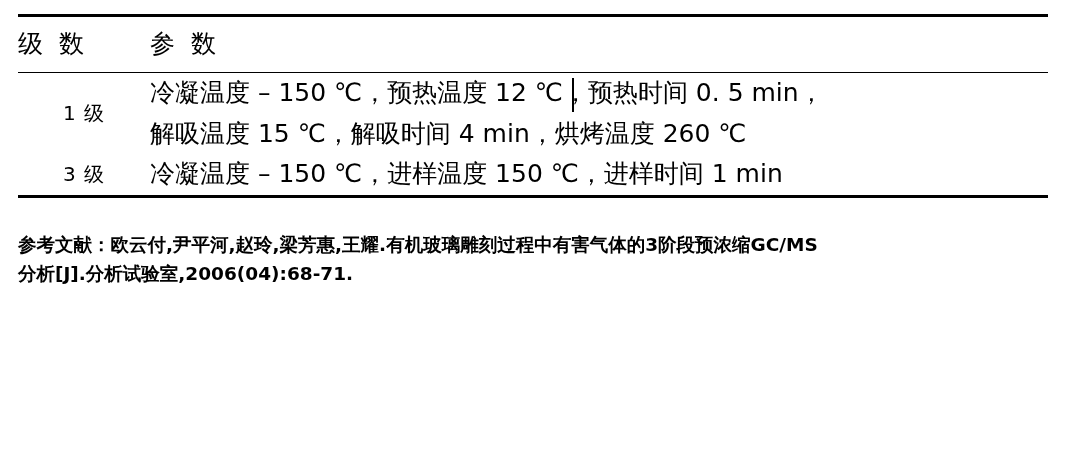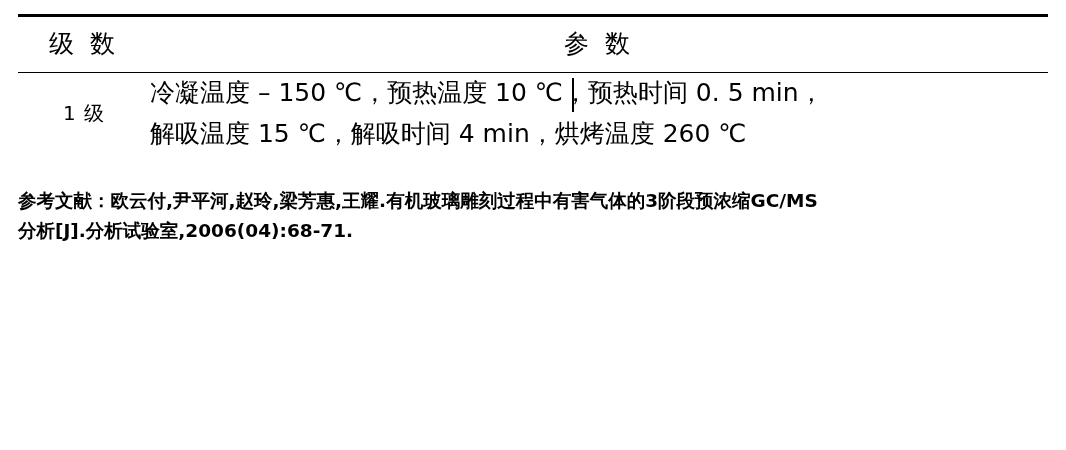--- a/index.html
+++ b/index.html
@@ -26,21 +26,21 @@
     border-collapse: collapse;
     table-layout: fixed;
   }
   table.data-table .rule-top td {
     border-top: 3px solid #000;
   }
   .header-row td {
     border-bottom: 1.5px solid #000;
   }
   .header-cell {
-    text-align: center;
+    text-align: left;
     font-family: "DejaVu Sans", sans-serif;
     font-size: 25px;
     letter-spacing: 4px;
     padding: 10px 0 12px 0;
     font-weight: normal;
   }
   .col-level {
     width: 132px;
   }
   .body-row td {
@@ -104,26 +104,32 @@
     </colgroup>
     <tbody>
       <tr class="rule-top header-row">
         <td class="header-cell">级 数</td>
         <td class="header-cell">参 数</td>
       </tr>
 
       <tr class="body-row">
         <td class="level-cell">1 级</td>
         <td class="param-cell">
-          <span class="line">冷凝温度 – 150 ℃，预热温度 10 ℃，预热时间 0. 5 min，</span>
+          <span class="line">冷凝温度 – 150 ℃，预热温度 12 ℃，预热时间 0. 5 min，</span>
           <span class="line">解吸温度 15 ℃，解吸时间 4 min，烘烤温度 260 ℃</span>
         </td>
       </tr>
 
 
+      <tr class="body-row rule-bottom">
+        <td class="level-cell">3 级</td>
+        <td class="param-cell">
+          <span class="line">冷凝温度 – 150 ℃，进样温度 150 ℃，进样时间 1 min</span>
+        </td>
+      </tr>
     </tbody>
   </table>
 
   <div class="reference">
     <span class="ref-line">参考文献：欧云付,尹平河,赵玲,梁芳惠,王耀.有机玻璃雕刻过程中有害气体的3阶段预浓缩GC/MS</span>
     <span class="ref-line">分析[J].分析试验室,2006(04):68-71.</span>
   </div>
 
 </div>
 

